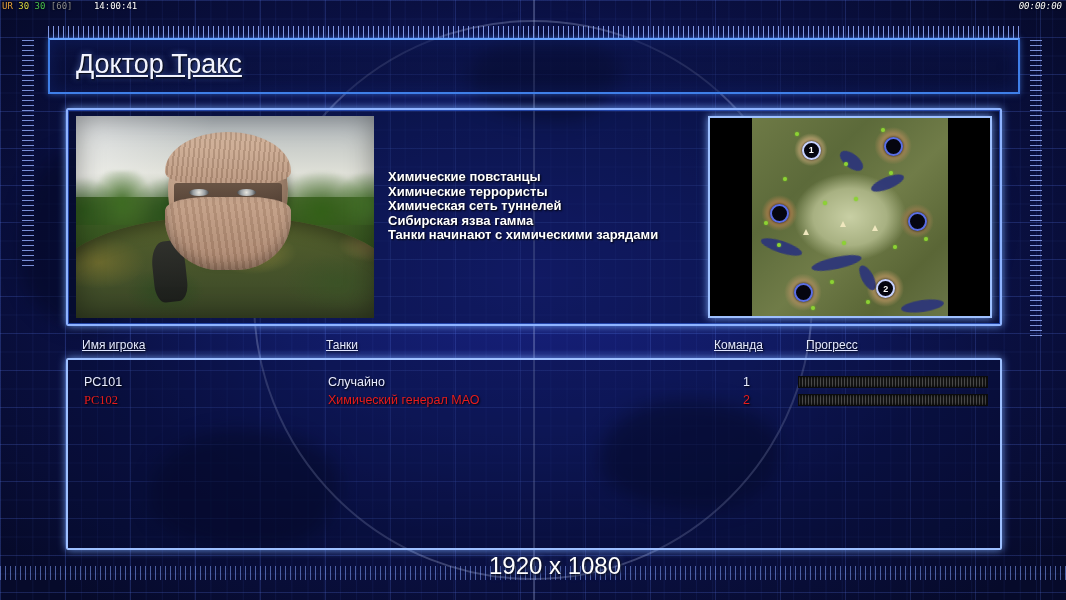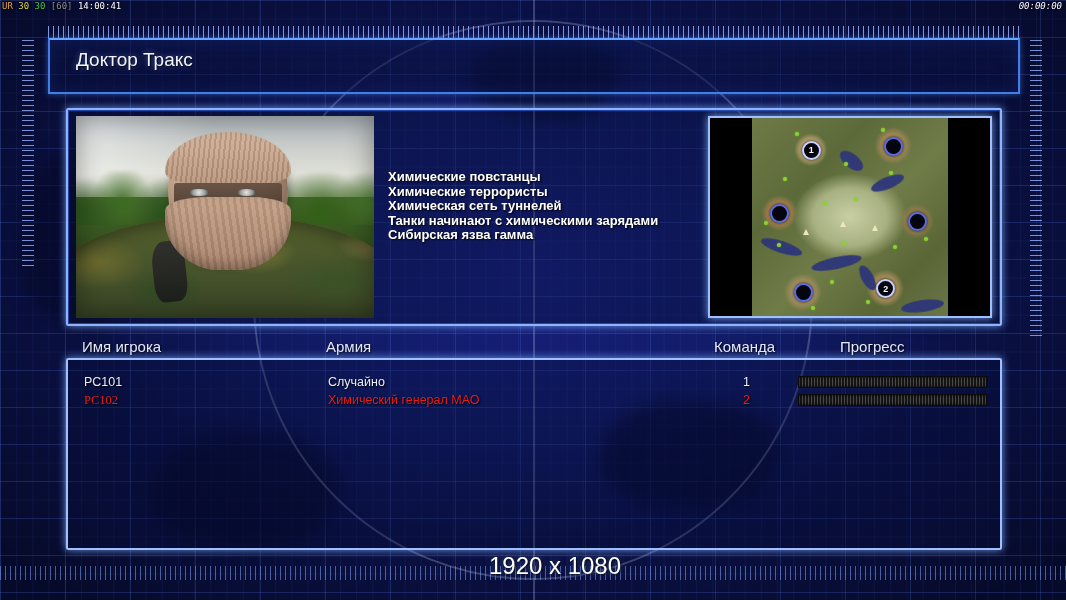--- a/index.html
+++ b/index.html
@@ -97,39 +97,40 @@
     letter-spacing: 0px;
     white-space: nowrap;
     text-shadow: 0 0 2px #000;
   }
   #dbg-left  { left: 2px; }
   #dbg-right { right: 4px; color: #ffffff; font-style: italic; }
   .dbg .c-or { color: #e8a23c; }
   .dbg .c-ye { color: #d8d840; }
   .dbg .c-gn { color: #49c24e; }
   .dbg .c-gy { color: #8d8d8d; }
-  .dbg .c-wh { color: #ffffff; }
+  .dbg .c-wh { color: #ffffff; margin-left: 16px; }
 
   
   #title-panel {
     position: absolute;
     left: 48px; top: 38px;
     width: 972px; height: 56px;
     border: 2px solid #3f7fe8;
     border-top-color: #66a3ff;
     background: linear-gradient(to bottom, rgba(12,20,70,0.55), rgba(8,14,52,0.45));
     box-shadow: 0 0 6px rgba(70,130,240,0.55), inset 0 0 18px rgba(20,40,120,0.5);
   }
   #title-text {
     position: absolute;
     left: 26px; top: 9px;
-    font-size: 19px;
+    font-size: 27px;
     color: #f2f4ff;
     text-shadow: 1px 1px 2px #000, 0 0 6px rgba(120,160,255,0.6);
     white-space: nowrap;
+    text-decoration: underline;
   }
 
   
   #content-panel {
     position: absolute;
     left: 66px; top: 108px;
     width: 936px; height: 218px;
     border: 2px solid #8fb4ff;
     border-radius: 2px;
     background: rgba(7,13,50,0.35);
@@ -305,29 +306,30 @@
   }
 
   
   #table-head {
     position: absolute;
     left: 66px; top: 338px;
     width: 936px; height: 18px;
   }
   .th {
     position: absolute;
-    font-size: 15px;
+    font-size: 12px;
     color: #e4e9ff;
     white-space: nowrap;
     text-shadow: 1px 1px 2px #000;
+    text-decoration: underline;
   }
   #th-name     { left: 16px; }
   #th-army     { left: 260px; }
   #th-team     { left: 648px; }
-  #th-progress { left: 774px; }
+  #th-progress { left: 740px; }
 
   #table-panel {
     position: absolute;
     left: 66px; top: 358px;
     width: 936px; height: 192px;
     border: 2px solid #9ec0ff;
     border-radius: 2px;
     background: rgba(8,14,54,0.30);
     box-shadow: 0 0 9px rgba(125,172,255,0.85);
   }
@@ -416,22 +418,22 @@
       <div class="p-eye l"></div>
       <div class="p-eye r"></div>
       <div class="p-scarf"></div>
       <div class="p-vig"></div>
     </div>
 
     <div id="desc-block">
         <div class="desc-line">Химические повстанцы</div>
         <div class="desc-line">Химические террористы</div>
         <div class="desc-line">Химическая сеть туннелей</div>
+        <div class="desc-line">Сибирская язва гамма</div>
         <div class="desc-line">Танки начинают с химическими зарядами</div>
-        <div class="desc-line">Сибирская язва гамма</div>
       </div>
 
     <div id="minimap-frame">
       <div id="minimap-img">
         <div class="mm-river" style="left:44%;top:18%;width:14%;height:7%;transform:rotate(38deg);"></div>
         <div class="mm-river" style="left:60%;top:30%;width:18%;height:6%;transform:rotate(-22deg);"></div>
         <div class="mm-river" style="left:4%;top:62%;width:22%;height:6%;transform:rotate(18deg);"></div>
         <div class="mm-river" style="left:30%;top:70%;width:26%;height:6%;transform:rotate(-12deg);"></div>
         <div class="mm-river" style="left:52%;top:78%;width:14%;height:6%;transform:rotate(62deg);"></div>
         <div class="mm-river" style="left:76%;top:92%;width:22%;height:6%;transform:rotate(-8deg);"></div>
@@ -459,21 +461,21 @@
           <div class="mm-start" style="left: calc(84% - 9px); top: calc(52% - 9px);"></div>
           <div class="mm-start" style="left: calc(26% - 9px); top: calc(88% - 9px);"></div>
           <div class="mm-start numbered" style="left: calc(68% - 9px); top: calc(86% - 9px);">2</div>
         </div>
     </div>
 
   </div>
 
   <div id="table-head">
     <div class="th" id="th-name">Имя игрока</div>
-    <div class="th" id="th-army">Армия</div>
+    <div class="th" id="th-army">Танки</div>
     <div class="th" id="th-team">Команда</div>
     <div class="th" id="th-progress">Прогресс</div>
   </div>
 
   <div id="table-panel">
     <div id="table-rows">
         <div class="trow" style="top: 12px;">
           <div class="cell c-name" style="color: rgb(232, 236, 255);">PC101</div>
           <div class="cell c-army" style="color: rgb(232, 236, 255);">Случайно</div>
           <div class="cell c-team" style="color: rgb(232, 236, 255);">1</div>

